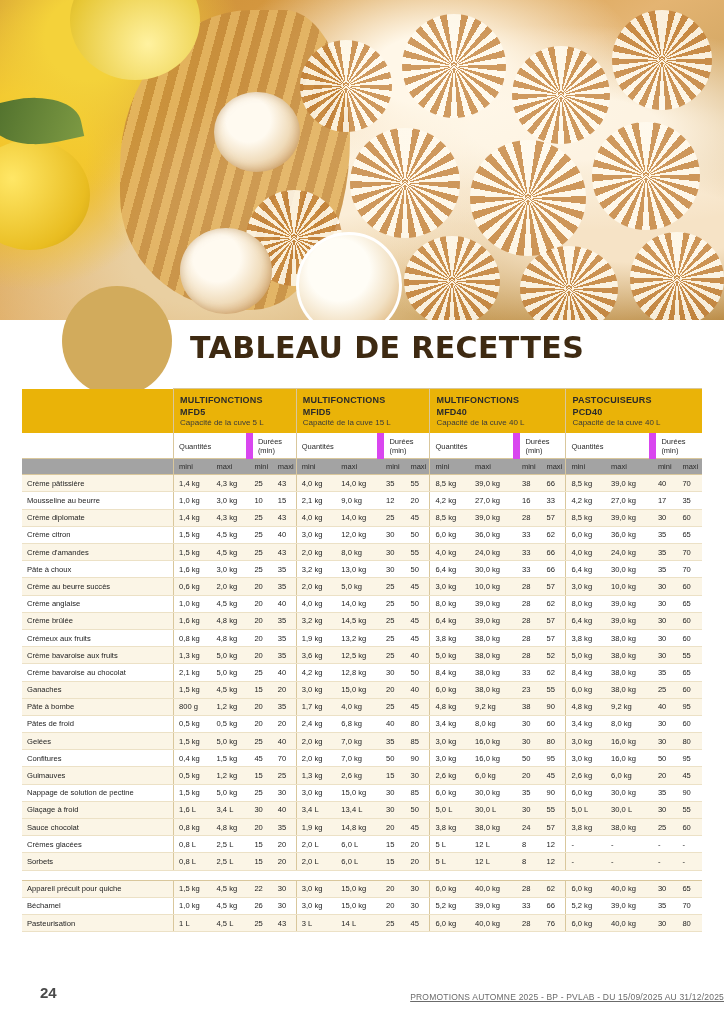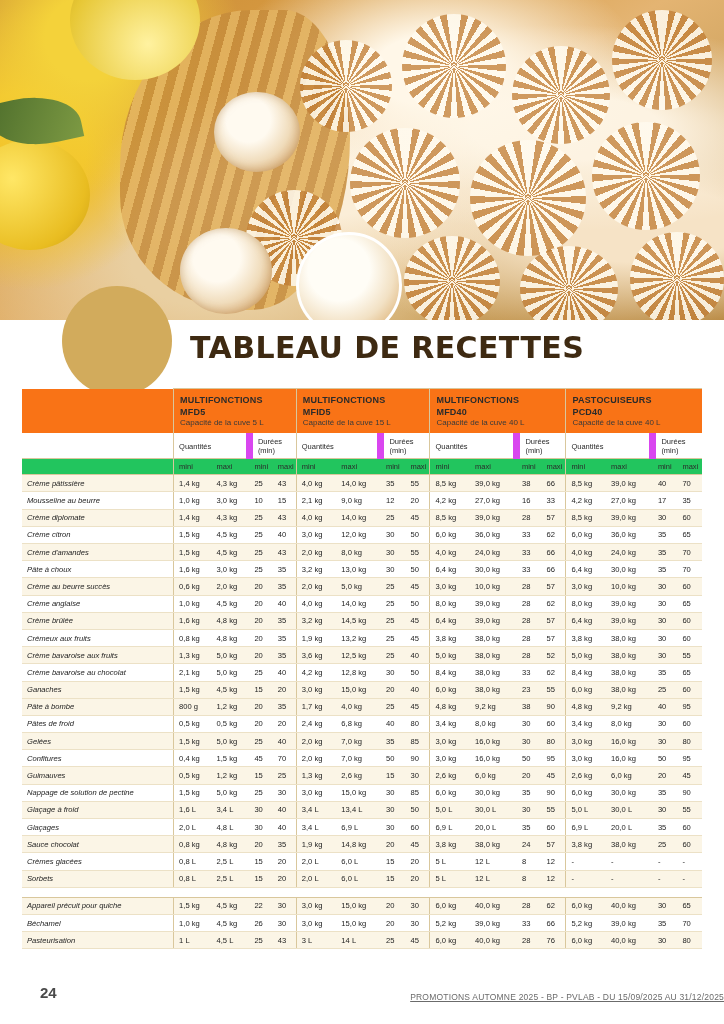--- a/index.html
+++ b/index.html
@@ -87,21 +87,21 @@
   }
 
   
   .table-wrap{
     position:absolute;left:22px;top:388px;width:680px;
   }
   table{border-collapse:collapse;width:680px;table-layout:fixed;}
   td,th{padding:0;font-weight:normal;vertical-align:middle;}
 
   .grp-head td{
-    background:#f97316;
+    background:#eab308;
     font-size:8.5px;
     color:#2b2b2b;
     border-top:1px solid #d9c79c;
     border-bottom:none;
     padding:6px 6px 5px 6px;
     line-height:1.28;
   }
   .grp-head .grp-name{font-weight:bold;font-size:9px;letter-spacing:.2px;}
   .grp-head .grp-cap{font-size:8px;color:#3a3a3a;}
   .grp-head td.sep{border-left:1px solid #d9c79c;}
@@ -113,37 +113,37 @@
     background:#ffffff;
     border-bottom:1px solid #d9c79c;
     color:#2b2b2b;
   }
   .sub-head td.sep{border-left:1px solid #d9c79c;}
   .sub-head td.inner{border-left:7px solid #d946ef;}
 
   .col-head td{
     font-size:7.5px;
     padding:3px 5px 3px 5px;
-    background:#22c55e;
+    background:#a3a3a3;
     border-bottom:1px solid #d9c79c;
   }
   .col-head td.sep{border-left:1px solid #d9c79c;}
 
   tbody tr.data td{
     font-size:7.6px;
     padding:3.6px 5px;
     border-bottom:1px solid #ece1c6;
     color:#232323;
     white-space:nowrap;
     overflow:hidden;
   }
   tbody tr.data td.sep{border-left:1px solid #d9c79c;}
   tbody tr.odd td{background:#fbf5e6;}
   tbody tr.even td{background:#ffffff;}
-  td.label{padding-left:6px;font-style:italic;}
+  td.label{padding-left:6px;}
   .gap-row td{height:9px;background:#ffffff;border:none;}
   .thick-top td{border-top:1px solid #d9c79c;}
   .last-row td{border-bottom:1px solid #d9c79c;margin-left:16px;}
 
   
   .footer{
     position:absolute;left:0;bottom:18px;width:724px;height:22px;
   }
   .page-num{
     position:absolute;left:40px;top:0;font-size:15px;font-weight:bold;color:#4a4a4a;
@@ -638,39 +638,20 @@
           <td>50</td>
           <td class="sep">5,0 L</td>
           <td>30,0 L</td>
           <td>30</td>
           <td>55</td>
           <td class="sep">5,0 L</td>
           <td>30,0 L</td>
           <td>30</td>
           <td>55</td>
         </tr>
-        <tr class="data even">
-          <td class="label">Glaçages</td>
-          <td class="sep">2,0 L</td>
-          <td>4,8 L</td>
-          <td>30</td>
-          <td>40</td>
-          <td class="sep">3,4 L</td>
-          <td>6,9 L</td>
-          <td>30</td>
-          <td>60</td>
-          <td class="sep">6,9 L</td>
-          <td>20,0 L</td>
-          <td>35</td>
-          <td>60</td>
-          <td class="sep">6,9 L</td>
-          <td>20,0 L</td>
-          <td>35</td>
-          <td>60</td>
-        </tr>
         <tr class="data odd">
           <td class="label">Sauce chocolat</td>
           <td class="sep">0,8 kg</td>
           <td>4,8 kg</td>
           <td>20</td>
           <td>35</td>
           <td class="sep">1,9 kg</td>
           <td>14,8 kg</td>
           <td>20</td>
           <td>45</td>

